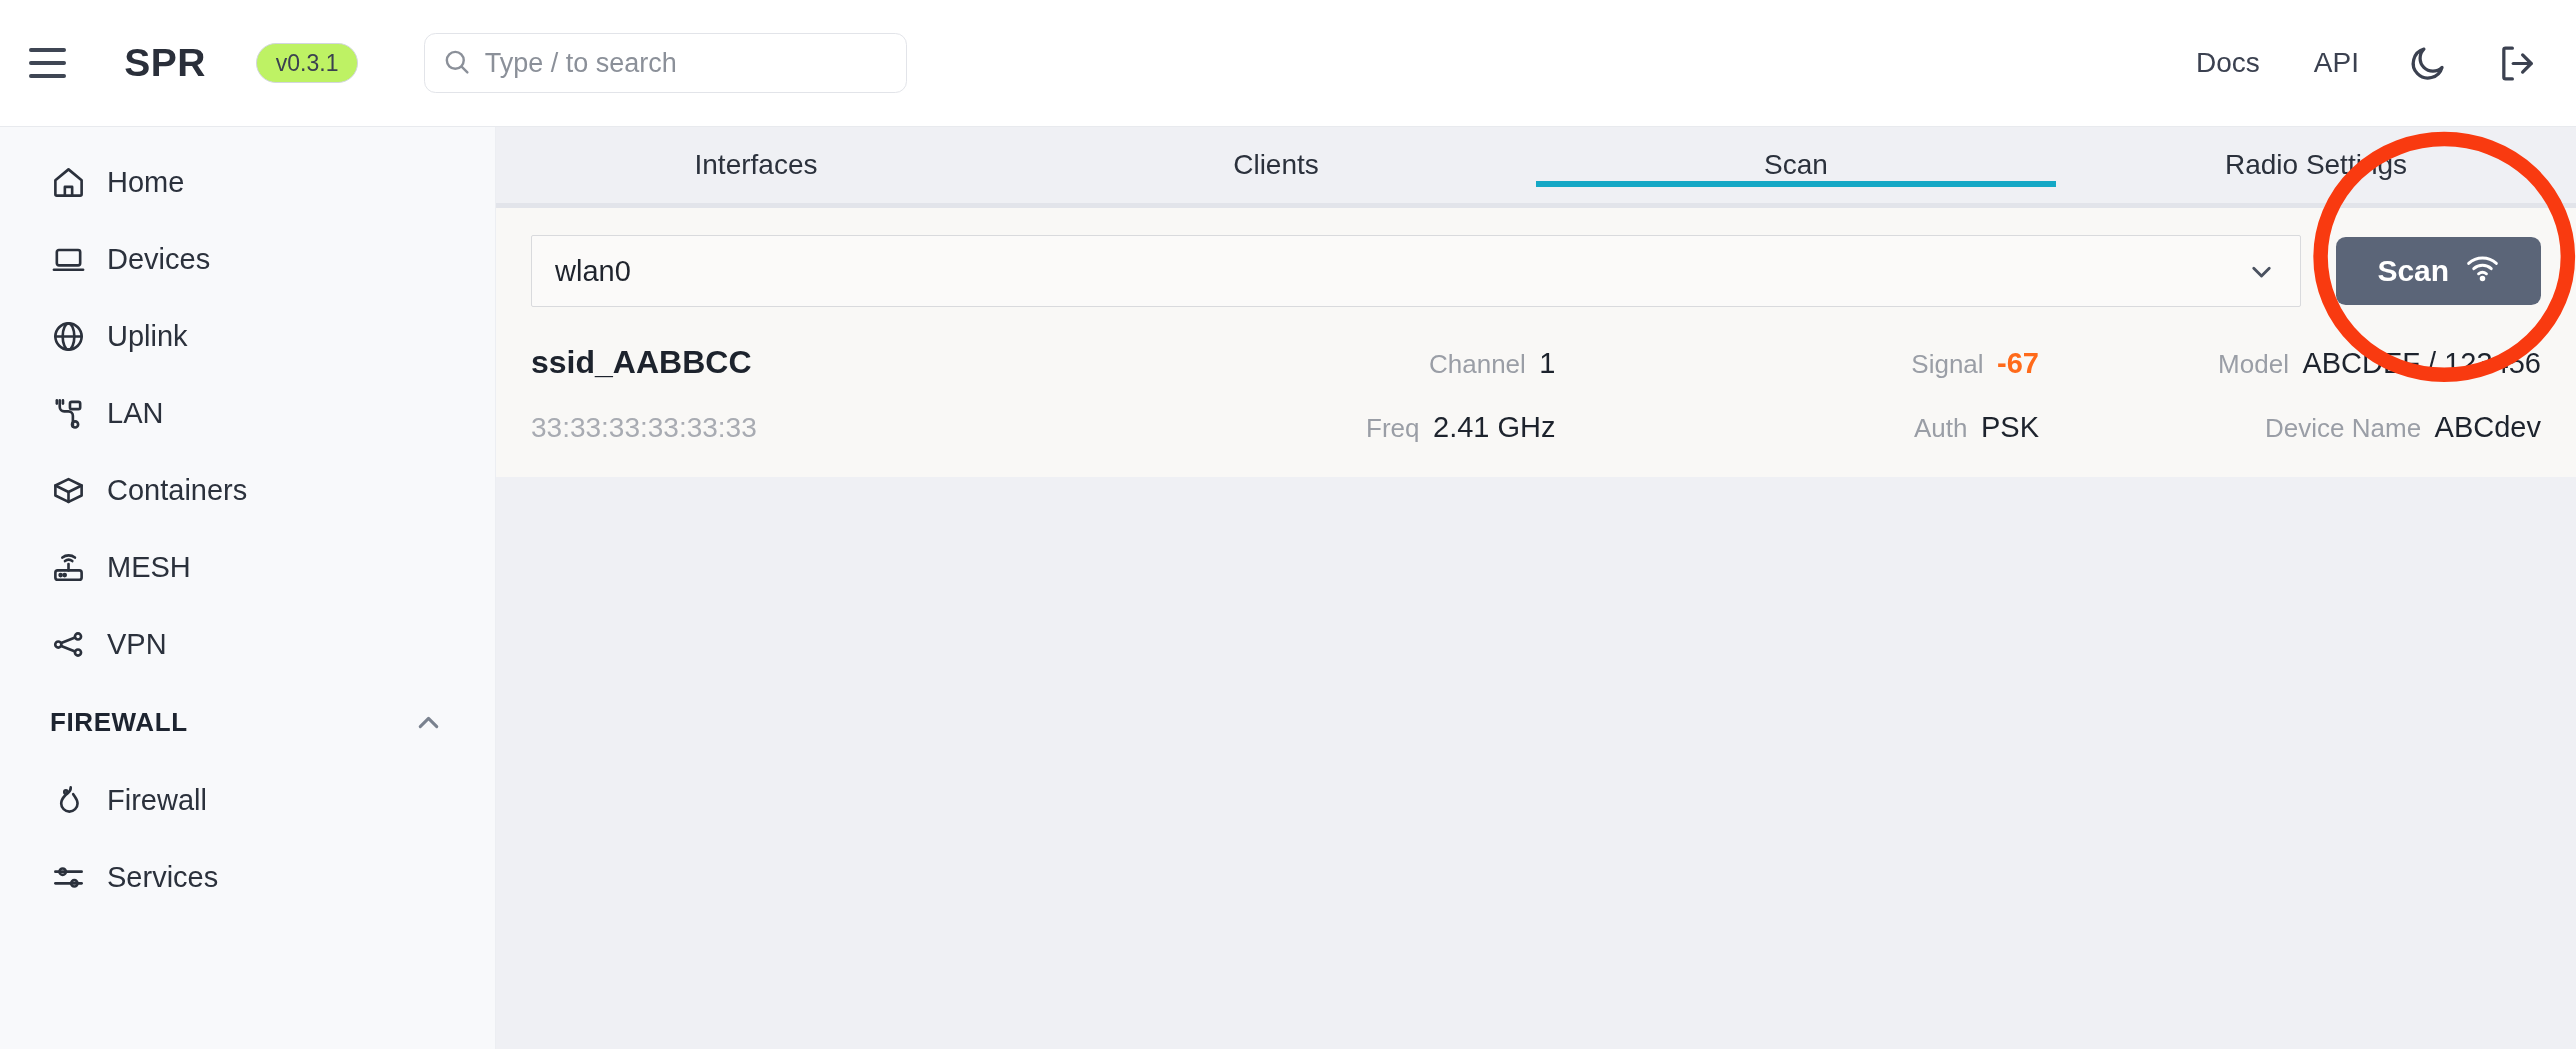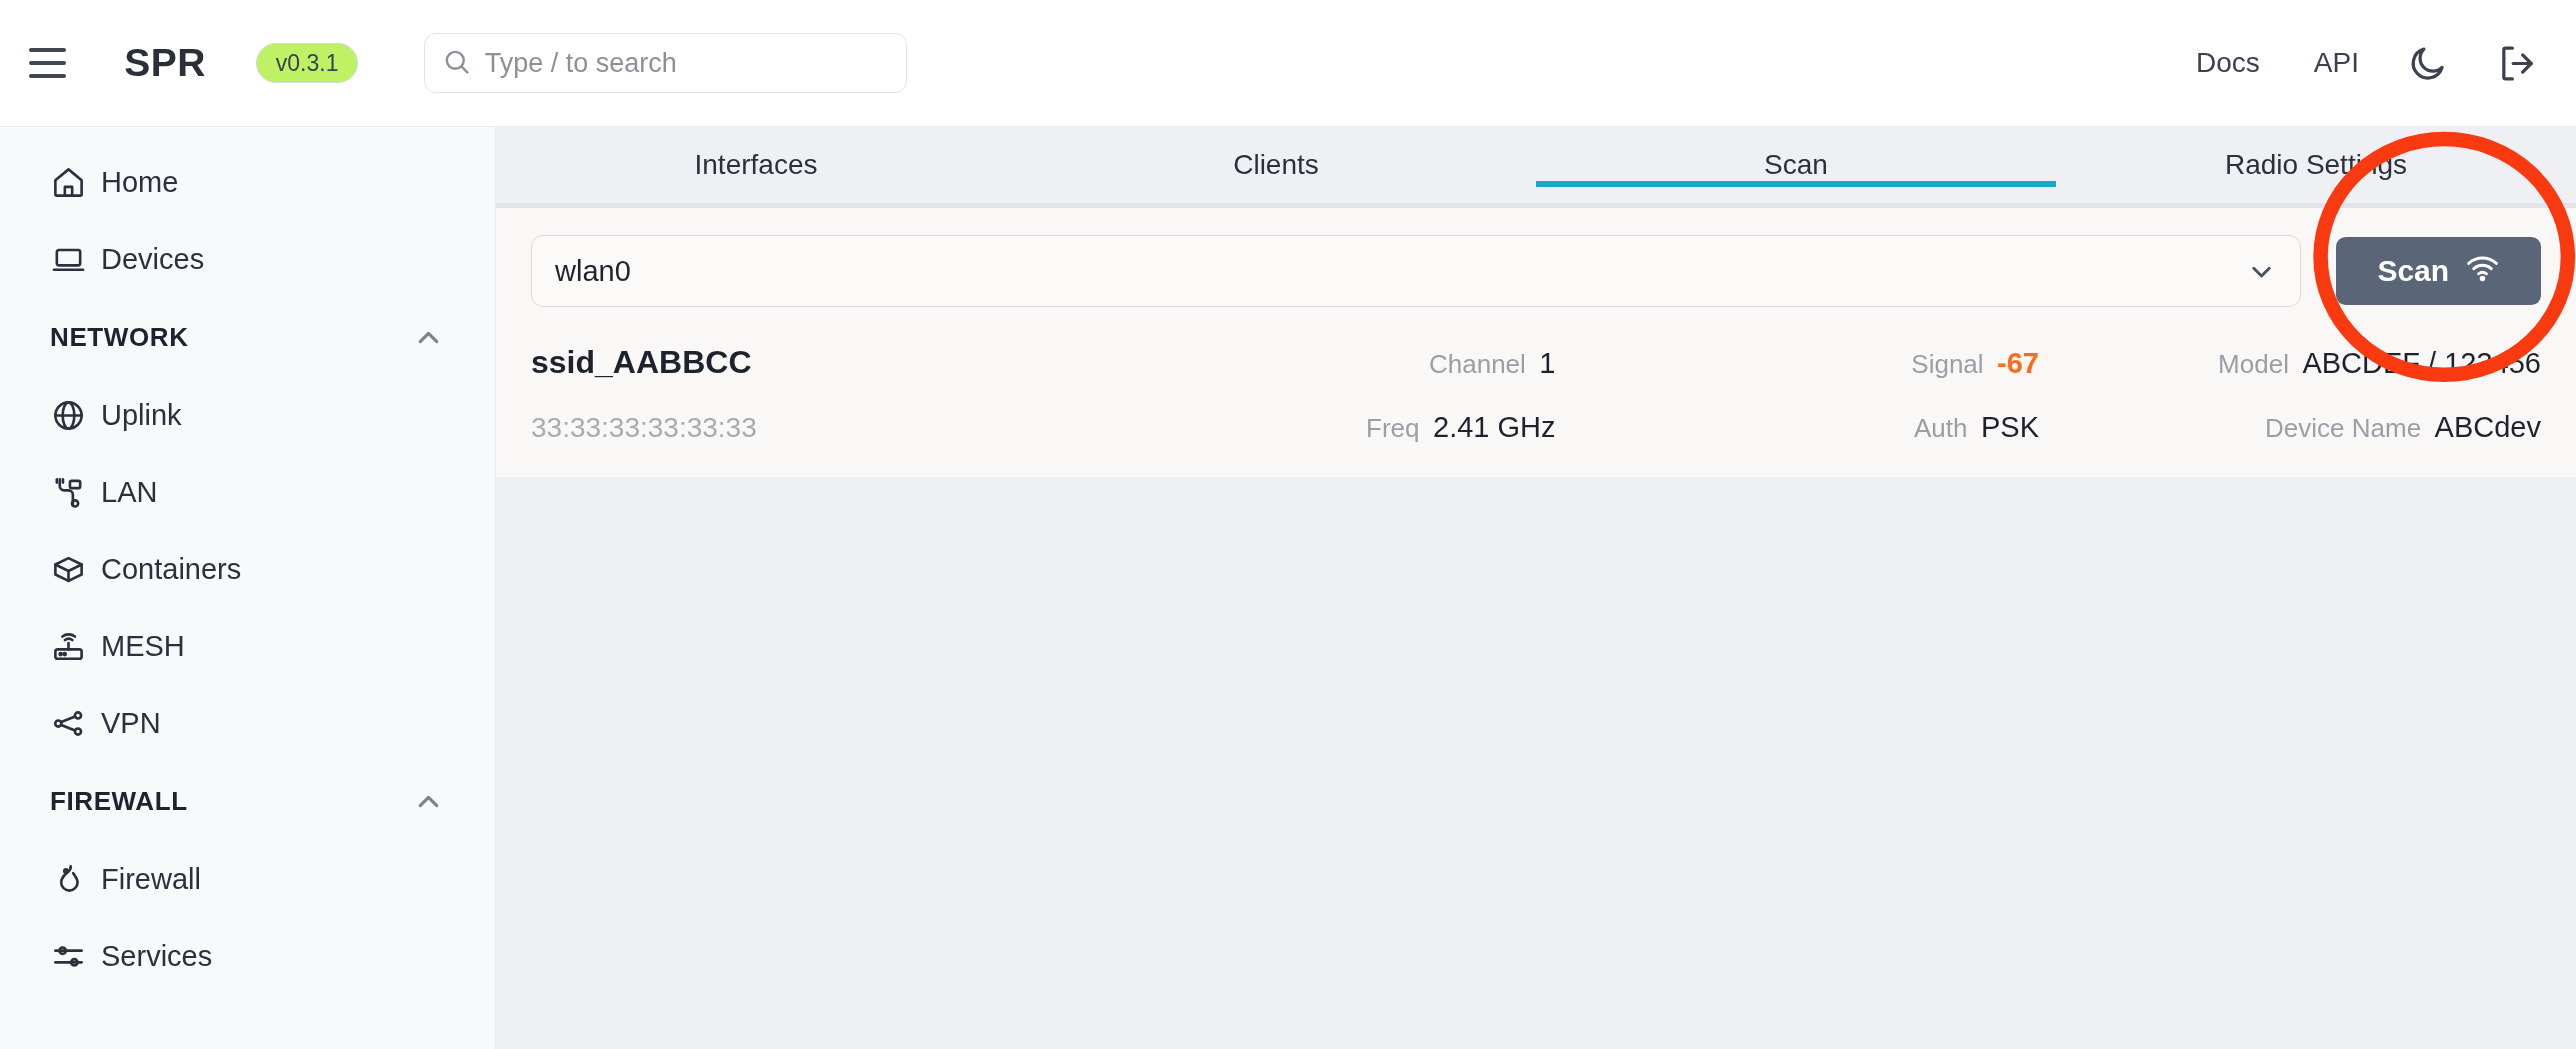--- a/index.html
+++ b/index.html
@@ -42,21 +42,21 @@
   
   .body { flex: 1; display: flex; min-height: 0; }
 
   
   .sidebar {
     width: 496px; flex: 0 0 496px; background: #f8f9fb;
     border-right: 1.9px solid #eceef2;
     padding-top: 17.4px; overflow: hidden;
   }
   .nav-item {
-    display: flex; align-items: center; gap: 14px;
+    display: flex; align-items: center; gap: 20px;
     height: 77px; padding-left: 50px; cursor: pointer; color: #2b313c;
     font-size: 29px;
   }
   .nav-item.active { background: #e1e3e9; }
   .nav-icon { width: 37px; height: 37px; display:flex; align-items:center; justify-content:center; flex: 0 0 37px; }
   .nav-section {
     display: flex; align-items: center; height: 79px;
     padding: 0 50px 0 50px; font-size: 26px; font-weight: bold;
     color: #1d2430; letter-spacing: 0.6px; cursor: pointer;
   }
@@ -73,21 +73,21 @@
     flex: 1; display: flex; align-items: center; justify-content: center;
     font-size: 28px; color: #2b313c; cursor: pointer; position: relative;
   }
   .tab.active::after {
     content: ""; position: absolute; left: 0; right: 0; bottom: -5.8px;
     height: 5.8px; background: #15a8c6;
   }
   .card { background: #f9f8f6; padding: 0; }
   .controls { display: flex; align-items: center; padding: 27px 35px 25px 35px; gap: 0; }
   .select {
-    flex: 1; height: 72px; border: 1.9px solid #d9dadd; border-radius: 12px;
+    flex: 1; height: 72px; border: 1.9px solid #d9dadd; border-radius: 2px;
     background: #fbfaf9; display: flex; align-items: center;
     padding: 0 23px; font-size: 29px; color: #1f242d;
   }
   .select .chev { margin-left: auto; display: flex; }
   .scan-btn {
     margin-left: 35px; height: 68px; min-width: 205px;
     background: #5b6578; border-radius: 9.7px; color: #ffffff;
     display: flex; align-items: center; justify-content: center; gap: 15.5px;
     font-size: 30px; font-weight: bold; cursor: pointer; padding: 0 29px;
   }
@@ -168,28 +168,20 @@
         <span class="nav-icon">
           <svg width="35" height="35" viewBox="0 0 24 24" fill="none" stroke="#2b313c" stroke-width="1.8" stroke-linecap="round" stroke-linejoin="round">
             <rect x="4" y="5.5" width="16" height="10.5" rx="1.4"></rect>
               <path d="M2 19h20"></path>
           </svg>
         </span>
         <span>Devices</span>
       </div>
 
 
-      <div class="nav-section">
-        <span>NETWORK</span>
-        <span class="chev">
-          <svg width="33" height="33" viewBox="0 0 24 24" fill="none" stroke="#7a828f" stroke-width="2.2" stroke-linecap="round" stroke-linejoin="round">
-              <polyline points="6 15 12 9 18 15"></polyline>
-            </svg>
-        </span>
-      </div>
 
       <div class="nav-item">
         <span class="nav-icon">
           <svg width="35" height="35" viewBox="0 0 24 24" fill="none" stroke="#2b313c" stroke-width="1.8" stroke-linecap="round" stroke-linejoin="round">
             <circle cx="12" cy="12" r="9"></circle>
               <line x1="3" y1="12" x2="21" y2="12"></line>
             <ellipse cx="12" cy="12" rx="4" ry="9"></ellipse>
           </svg>
         </span>
         <span>Uplink</span>

